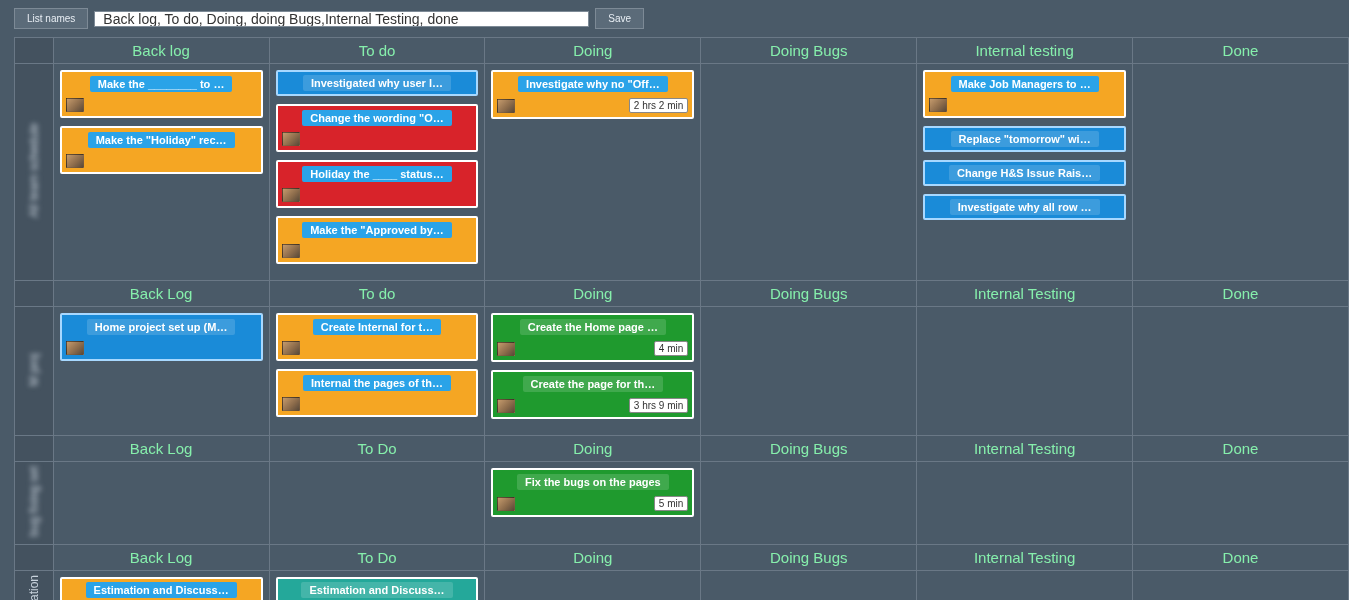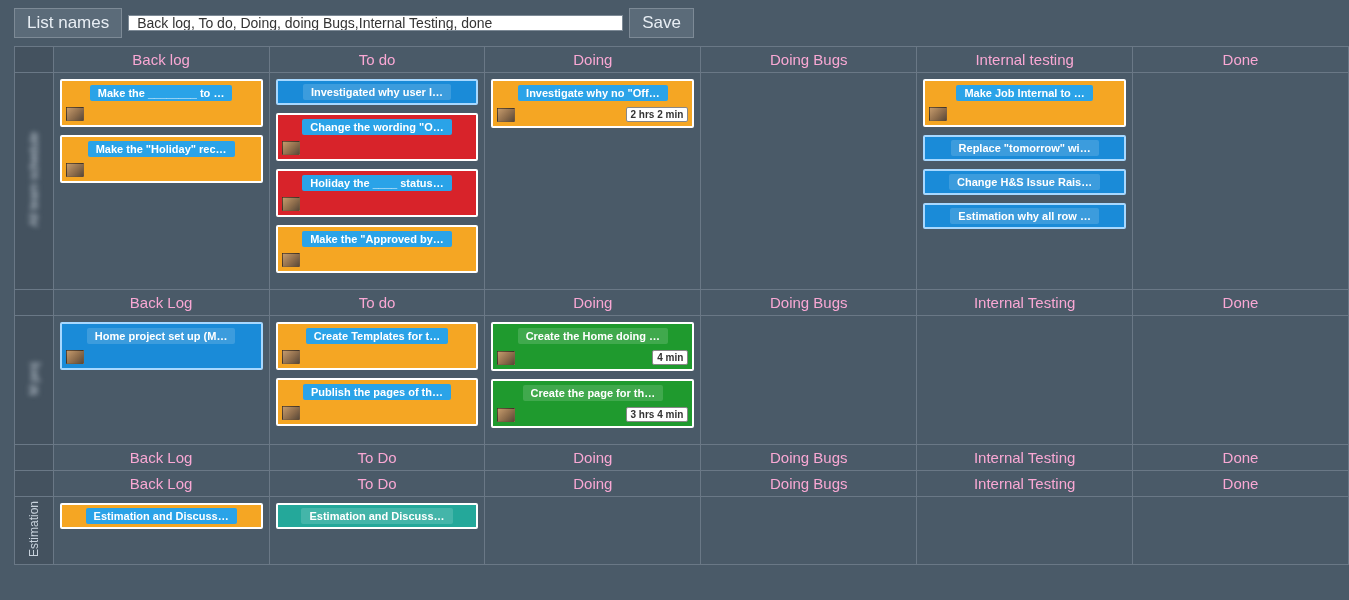--- a/index.html
+++ b/index.html
@@ -16,21 +16,21 @@
     display: flex;
     align-items: center;
     gap: 6px;
     padding: 8px 14px 8px 14px;
   }
   .btn {
     background: #5b6b79;
     border: 1px solid #7d8a96;
     color: #e8eef4;
     padding: 4px 12px;
-    font-size: 17px;
+    font-size: 10px;
     cursor: pointer;
   }
   .list-names-input {
     flex: 0 0 495px;
     background: #fff;
     color: #333;
     border: 1px solid #7d8a96;
     padding: 4px 8px;
     font-size: 14px;
     height: 16px;
@@ -61,21 +61,21 @@
     white-space: nowrap;
   }
   .lane-label.clear { filter: none; }
   .col-headers { display: table-row; }
   .col-header {
     display: table-cell;
     border: 1px solid #6a7886;
     text-align: center;
     padding: 4px 0;
     font-size: 15px;
-    color: #f9a8d4;
+    color: #86efac;
     font-weight: 400;
   }
   .cell {
     display: table-cell;
     border: 1px solid #6a7886;
     vertical-align: top;
     padding: 6px 6px 8px 6px;
     width: 212px;
     min-height: 40px;
   }
@@ -117,21 +117,21 @@
   }
   .avatar {
     width: 18px; height: 14px;
     background: linear-gradient(135deg,#c49a6c 0%, #8a6a4a 60%, #5a4a3a 100%);
     border: 1px solid rgba(0,0,0,.3);
   }
   .time-badge {
     background: #fff;
     color: #333;
     font-size: 10px;
-    font-weight: 700;
+    font-weight: 400;
     padding: 1px 4px;
     border: 1px solid #888;
     border-radius: 2px;
   }
   .title-center { display:flex; justify-content:center; }
 </style>
 </head>
 <body>
 
 <div class="toolbar">
@@ -209,39 +209,39 @@
           <div class="meta-row">
             <div class="avatar"></div>
             <span class="time-badge">2 hrs 2 min</span>
           </div>
         </div>
       </div>
       <div class="cell"></div>
       <div class="cell">
         <div class="card orange">
           <div class="title-center">
-            <span class="title-pill">Make Job Internal to …</span>
+            <span class="title-pill">Make Job Managers to …</span>
           </div>
           <div class="meta-row">
             <div class="avatar"></div>
           </div>
         </div>
         <div class="card blue short">
           <div class="title-center">
             <span class="title-pill">Replace "tomorrow" wi…</span>
           </div>
         </div>
         <div class="card blue short">
           <div class="title-center">
             <span class="title-pill">Change H&amp;S Issue Rais…</span>
           </div>
         </div>
         <div class="card blue short">
           <div class="title-center">
-            <span class="title-pill">Estimation why all row …</span>
+            <span class="title-pill">Investigate why all row …</span>
           </div>
         </div>
       </div>
       <div class="cell"></div>
     </div>
     <div class="col-headers">
       <div class="lane-label-cell" rowspan="2"></div>
       <div class="col-header">Back Log</div>
       <div class="col-header">To do</div>
       <div class="col-header">Doing</div>
@@ -257,68 +257,87 @@
             <span class="title-pill">Home project set up (M…</span>
           </div>
           <div class="meta-row">
             <div class="avatar"></div>
           </div>
         </div>
       </div>
       <div class="cell">
         <div class="card orange">
           <div class="title-center">
-            <span class="title-pill">Create Templates for t…</span>
-          </div>
-          <div class="meta-row">
-            <div class="avatar"></div>
-          </div>
-        </div>
-        <div class="card orange">
-          <div class="title-center">
-            <span class="title-pill">Publish the pages of th…</span>
+            <span class="title-pill">Create Internal for t…</span>
+          </div>
+          <div class="meta-row">
+            <div class="avatar"></div>
+          </div>
+        </div>
+        <div class="card orange">
+          <div class="title-center">
+            <span class="title-pill">Internal the pages of th…</span>
           </div>
           <div class="meta-row">
             <div class="avatar"></div>
           </div>
         </div>
       </div>
       <div class="cell">
         <div class="card green">
           <div class="title-center">
-            <span class="title-pill">Create the Home doing …</span>
+            <span class="title-pill">Create the Home page …</span>
           </div>
           <div class="meta-row">
             <div class="avatar"></div>
             <span class="time-badge">4 min</span>
           </div>
         </div>
         <div class="card green">
           <div class="title-center">
             <span class="title-pill">Create the page for th…</span>
           </div>
           <div class="meta-row">
             <div class="avatar"></div>
-            <span class="time-badge">3 hrs 4 min</span>
+            <span class="time-badge">3 hrs 9 min</span>
           </div>
         </div>
       </div>
       <div class="cell"></div>
       <div class="cell"></div>
       <div class="cell"></div>
     </div>
     <div class="col-headers">
       <div class="lane-label-cell" rowspan="2"></div>
       <div class="col-header">Back Log</div>
       <div class="col-header">To Do</div>
       <div class="col-header">Doing</div>
       <div class="col-header">Doing Bugs</div>
       <div class="col-header">Internal Testing</div>
       <div class="col-header">Done</div>
     </div>
+    <div class="swimlane">
+      <div class="lane-label-cell"><span class="lane-label">bug fixing set</span></div>
+      <div class="cell"></div>
+      <div class="cell"></div>
+      <div class="cell">
+        <div class="card green">
+          <div class="title-center">
+            <span class="title-pill">Fix the bugs on the pages</span>
+          </div>
+          <div class="meta-row">
+            <div class="avatar"></div>
+            <span class="time-badge">5 min</span>
+          </div>
+        </div>
+      </div>
+      <div class="cell"></div>
+      <div class="cell"></div>
+      <div class="cell"></div>
+    </div>
     <div class="col-headers">
       <div class="lane-label-cell" rowspan="2"></div>
       <div class="col-header">Back Log</div>
       <div class="col-header">To Do</div>
       <div class="col-header">Doing</div>
       <div class="col-header">Doing Bugs</div>
       <div class="col-header">Internal Testing</div>
       <div class="col-header">Done</div>
     </div>
     <div class="swimlane">

